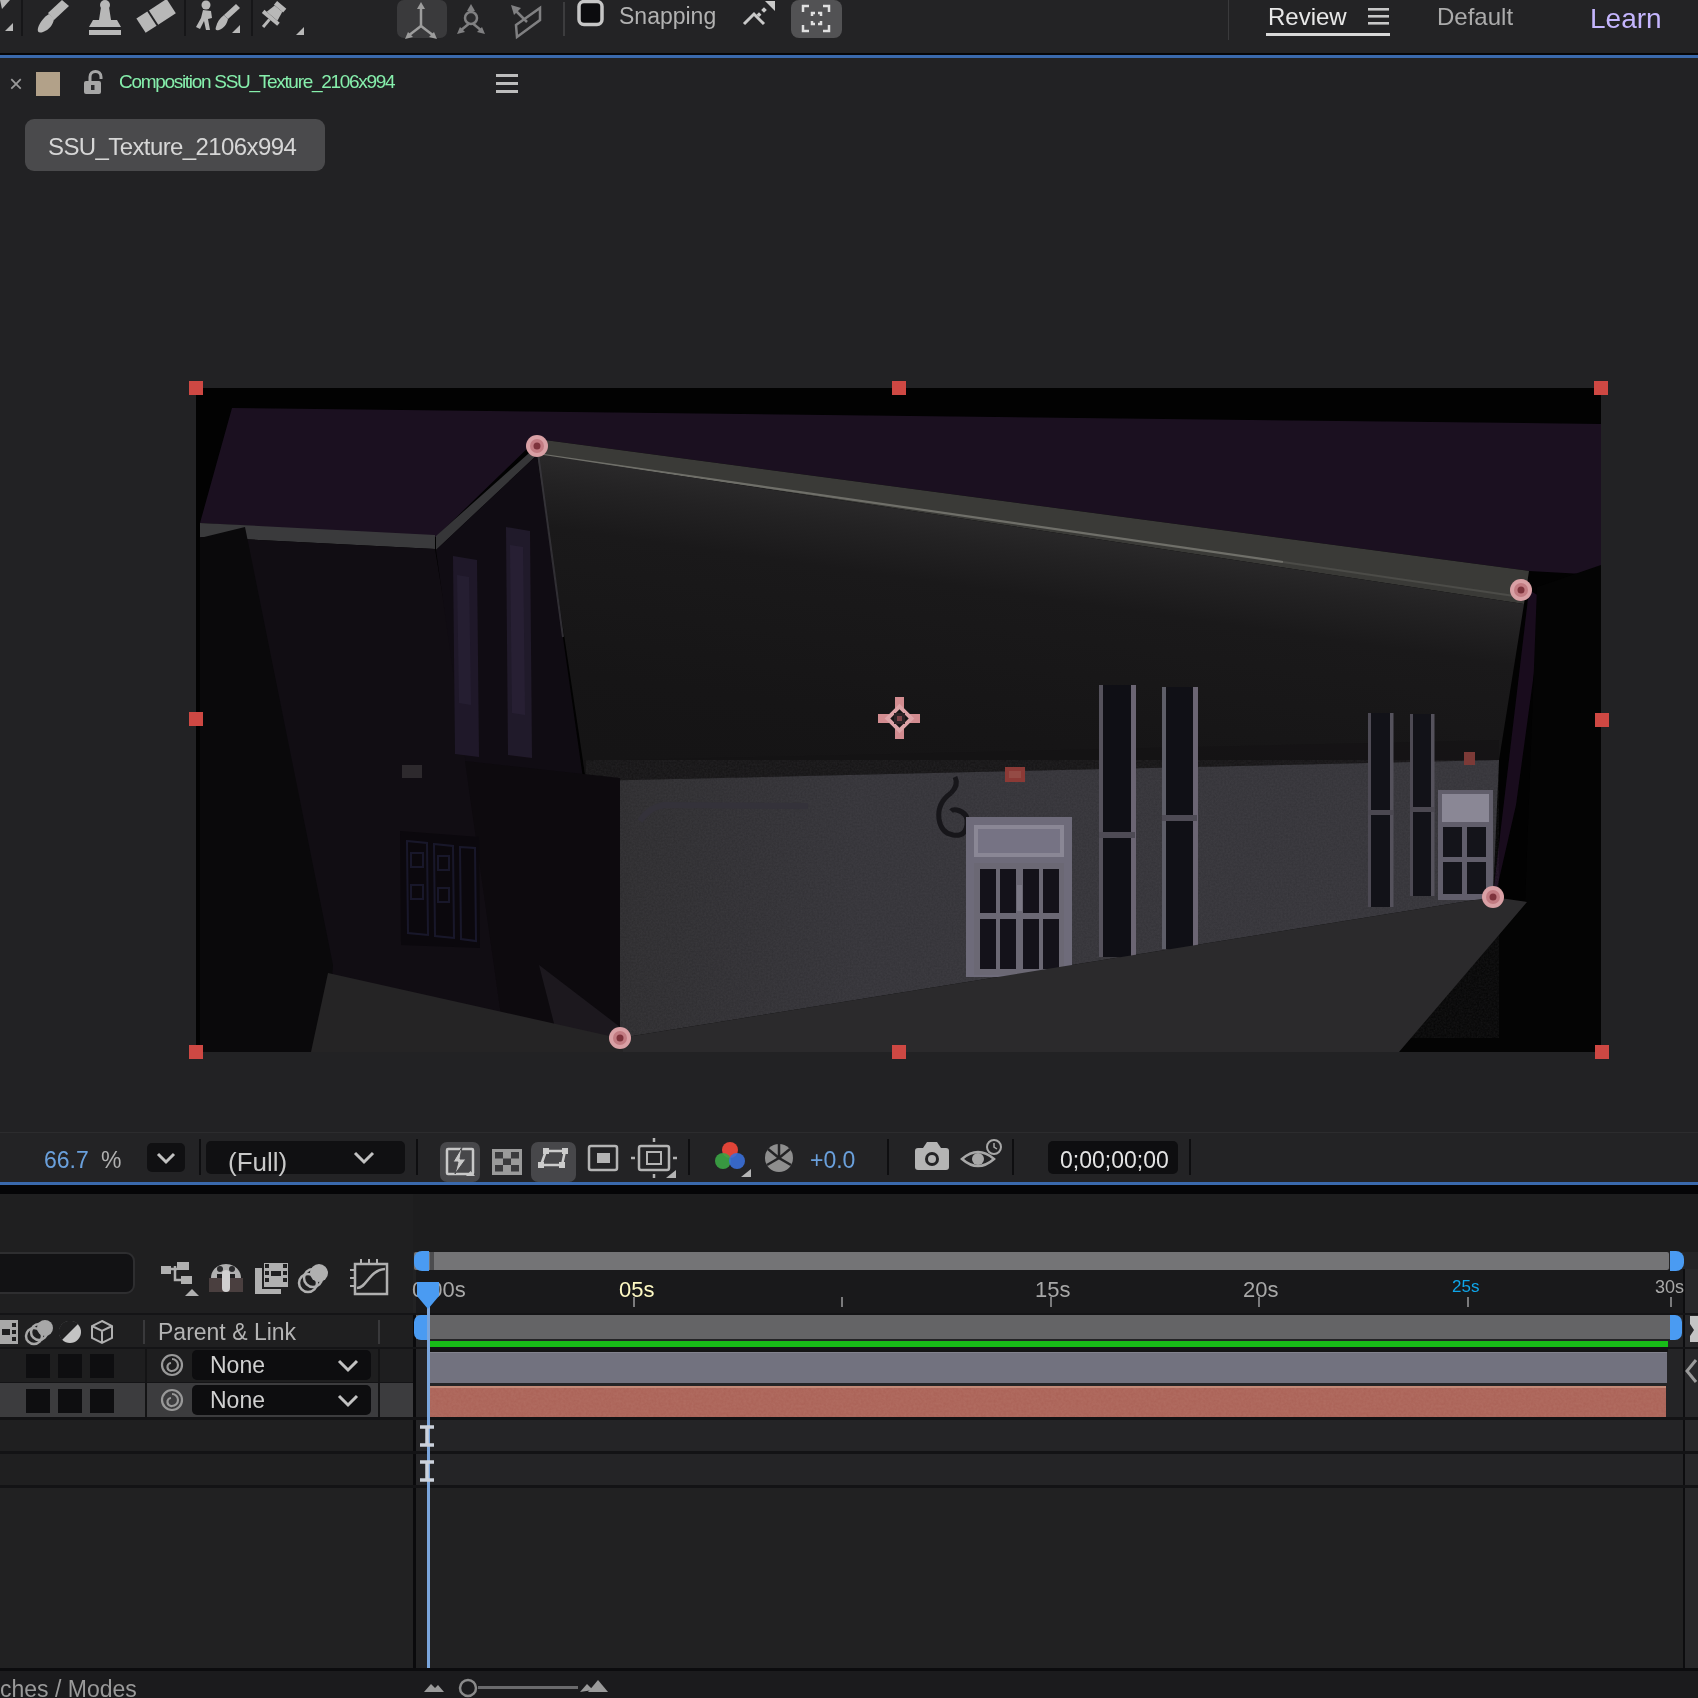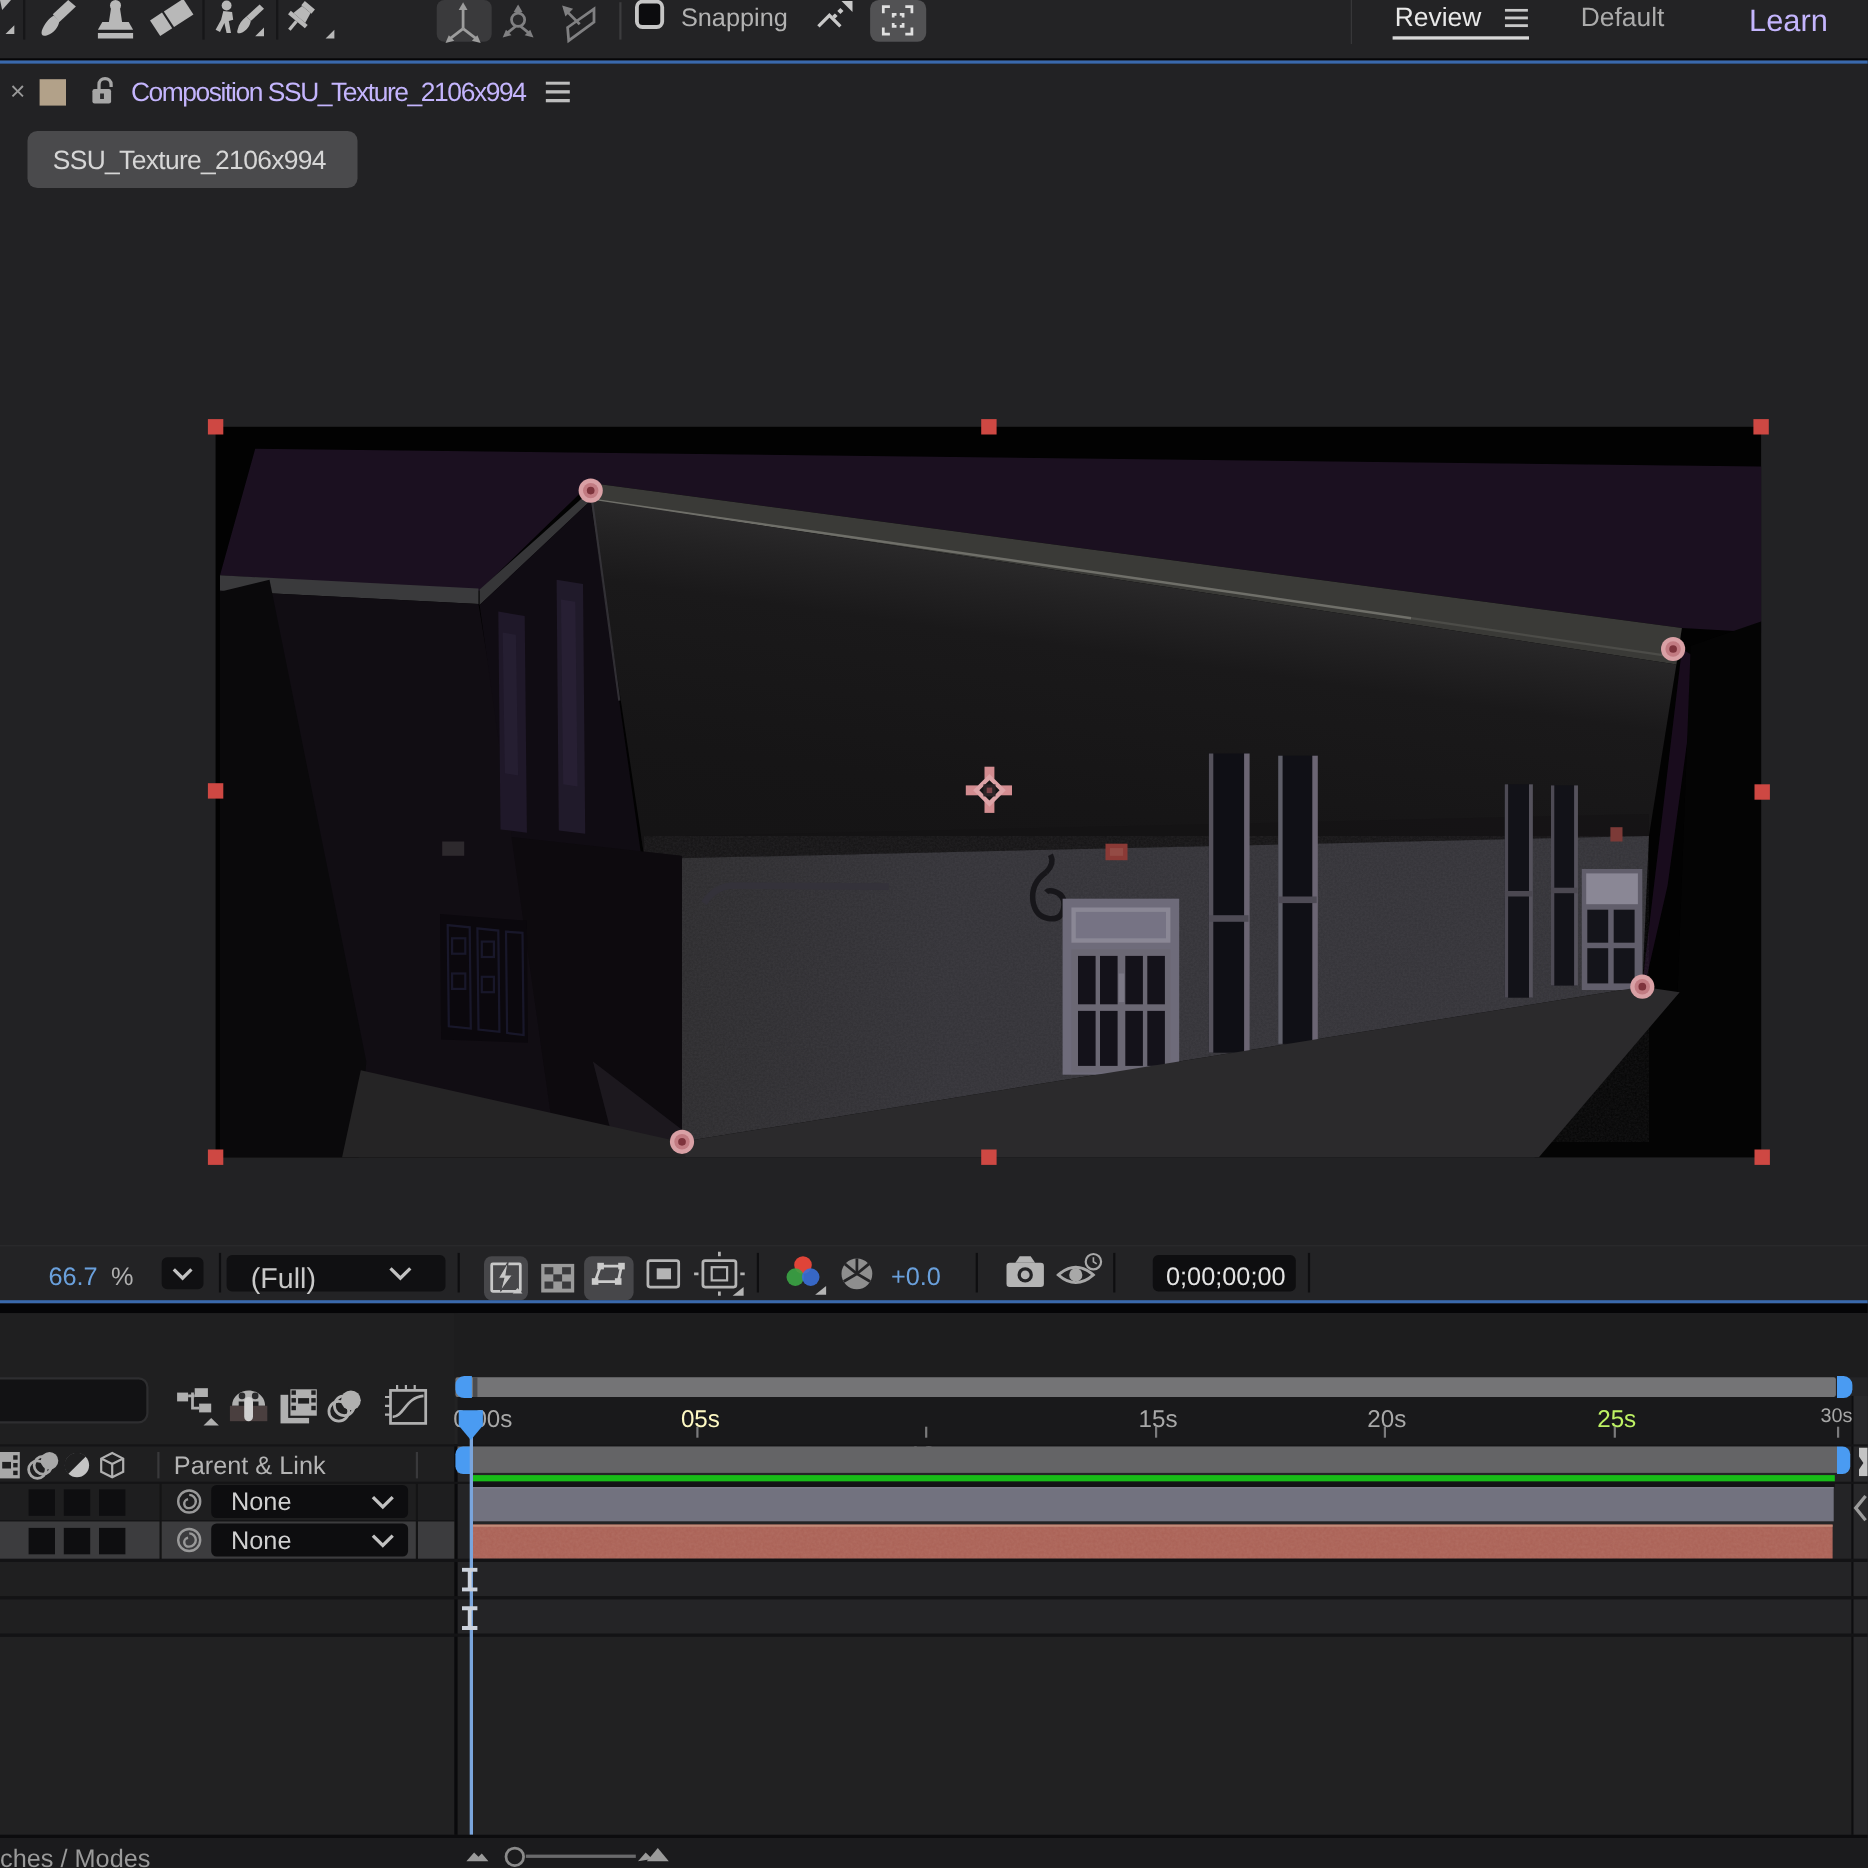--- a/index.html
+++ b/index.html
@@ -111,21 +111,21 @@
 
 <div class="abs" style="left:0;top:58px;width:1698px;height:1074px;background:#222224"></div>
 
 <div class="abs" style="left:9px;top:70px;font-size:24px;color:#9a9a9a">×</div>
 <div class="abs" style="left:36px;top:72px;width:24px;height:24px;background:#b2a189"></div>
 <svg class="abs" style="left:82px;top:70px" width="24" height="26" viewBox="0 0 24 26">
   <rect x="2" y="11" width="17" height="13" rx="2" fill="#a6a6a6"></rect>
   <path d="M8,11 L8,7 C8,3.5 10.5,1.5 13.5,1.5 C16.5,1.5 19,3.5 19,7 L19,9" stroke="#a6a6a6" stroke-width="3" fill="none"></path>
   <rect x="9" y="15" width="3.5" height="5" fill="#2a2a2c"></rect>
 </svg>
-<div class="abs" style="left:119px;top:71px;font-size:24px;letter-spacing:-1.3px;color:#c4b5fd">Composition SSU_Texture_2106x994</div>
+<div class="abs" style="left:119px;top:71px;font-size:19px;letter-spacing:-1.3px;color:#86efac">Composition SSU_Texture_2106x994</div>
 <svg class="abs" style="left:496px;top:74px" width="24" height="20" viewBox="0 0 24 20">
   <rect x="0" y="0" width="22" height="3" fill="#bdbdbd"></rect>
   <rect x="0" y="8" width="22" height="3" fill="#bdbdbd"></rect>
   <rect x="0" y="16" width="22" height="3" fill="#bdbdbd"></rect>
 </svg>
 
 <div class="abs" style="left:25px;top:119px;width:300px;height:52px;background:#4a4a4c;border-radius:9px"></div>
 <div class="abs" style="left:48px;top:133px;font-size:24px;letter-spacing:-0.6px;color:#d6d6d6">SSU_Texture_2106x994</div>
 
 <svg class="abs" style="left:183px;top:375px" width="1431" height="690" viewBox="0 0 1431 690">
@@ -420,21 +420,21 @@
 <div class="abs" style="left:414px;top:1252px;width:1255px;height:18px;background:#747476;border-radius:2px"></div>
 <div class="abs" style="left:414px;top:1251px;width:15px;height:20px;background:#4a9bf2;border-radius:8px 0 0 8px"></div>
 <div class="abs" style="left:1670px;top:1251px;width:14px;height:20px;background:#4a9bf2;border-radius:0 8px 8px 0"></div>
 <div class="abs" style="left:430px;top:1252px;width:4px;height:18px;background:#4c4c4e"></div>
 
 <div class="abs" style="left:412px;top:1277px;font-size:22px;color:#a8a8a8">0:00s</div>
 <div class="abs" style="left:619px;top:1277px;font-size:22px;color:#fef9c3">05s</div>
 <div class="abs" style="left:826px;top:1310px;font-size:22px;color:#a8a8a8">10s</div>
 <div class="abs" style="left:1035px;top:1277px;font-size:22px;color:#a8a8a8">15s</div>
 <div class="abs" style="left:1243px;top:1277px;font-size:22px;color:#a8a8a8">20s</div>
-<div class="abs" style="left:1452px;top:1277px;font-size:22px;color:#bef264">25s</div>
+<div class="abs" style="left:1452px;top:1277px;font-size:17px;color:#0ea5e9">25s</div>
 <div class="abs" style="left:1655px;top:1277px;font-size:18px;color:#a8a8a8">30s</div>
 <div class="abs" style="left:633px;top:1297px;width:2px;height:10px;background:#7a7a7c"></div>
 <div class="abs" style="left:841px;top:1297px;width:2px;height:10px;background:#7a7a7c"></div>
 <div class="abs" style="left:1050px;top:1297px;width:2px;height:10px;background:#7a7a7c"></div>
 <div class="abs" style="left:1258px;top:1297px;width:2px;height:10px;background:#7a7a7c"></div>
 <div class="abs" style="left:1467px;top:1297px;width:2px;height:10px;background:#7a7a7c"></div>
 <div class="abs" style="left:1670px;top:1297px;width:2px;height:10px;background:#7a7a7c"></div>
 
 <div class="abs" style="left:0;top:1313px;width:1698px;height:2px;background:#141416"></div>
 <svg class="abs" style="left:0;top:1318px" width="413" height="30" viewBox="0 0 413 30">

